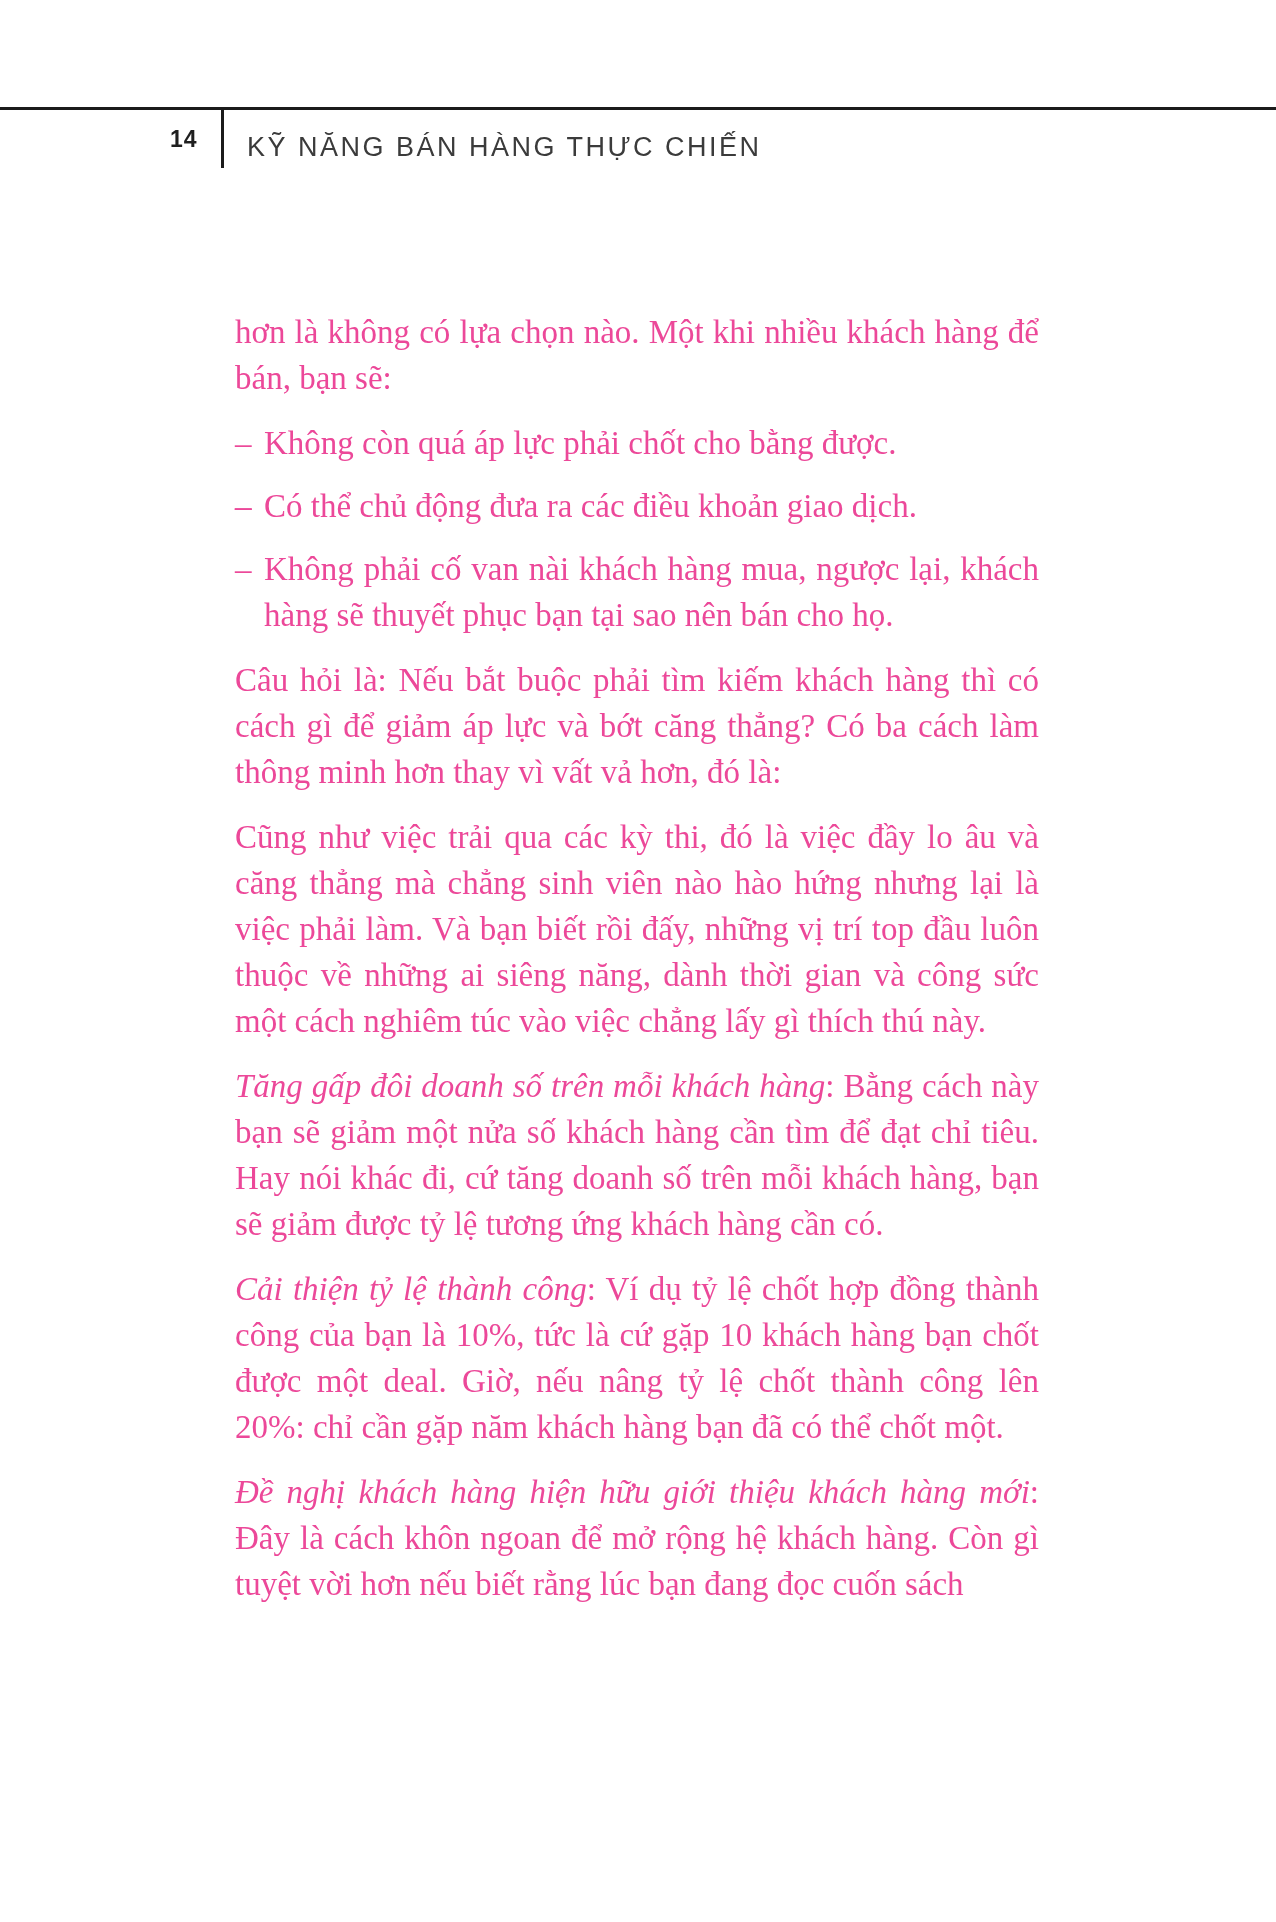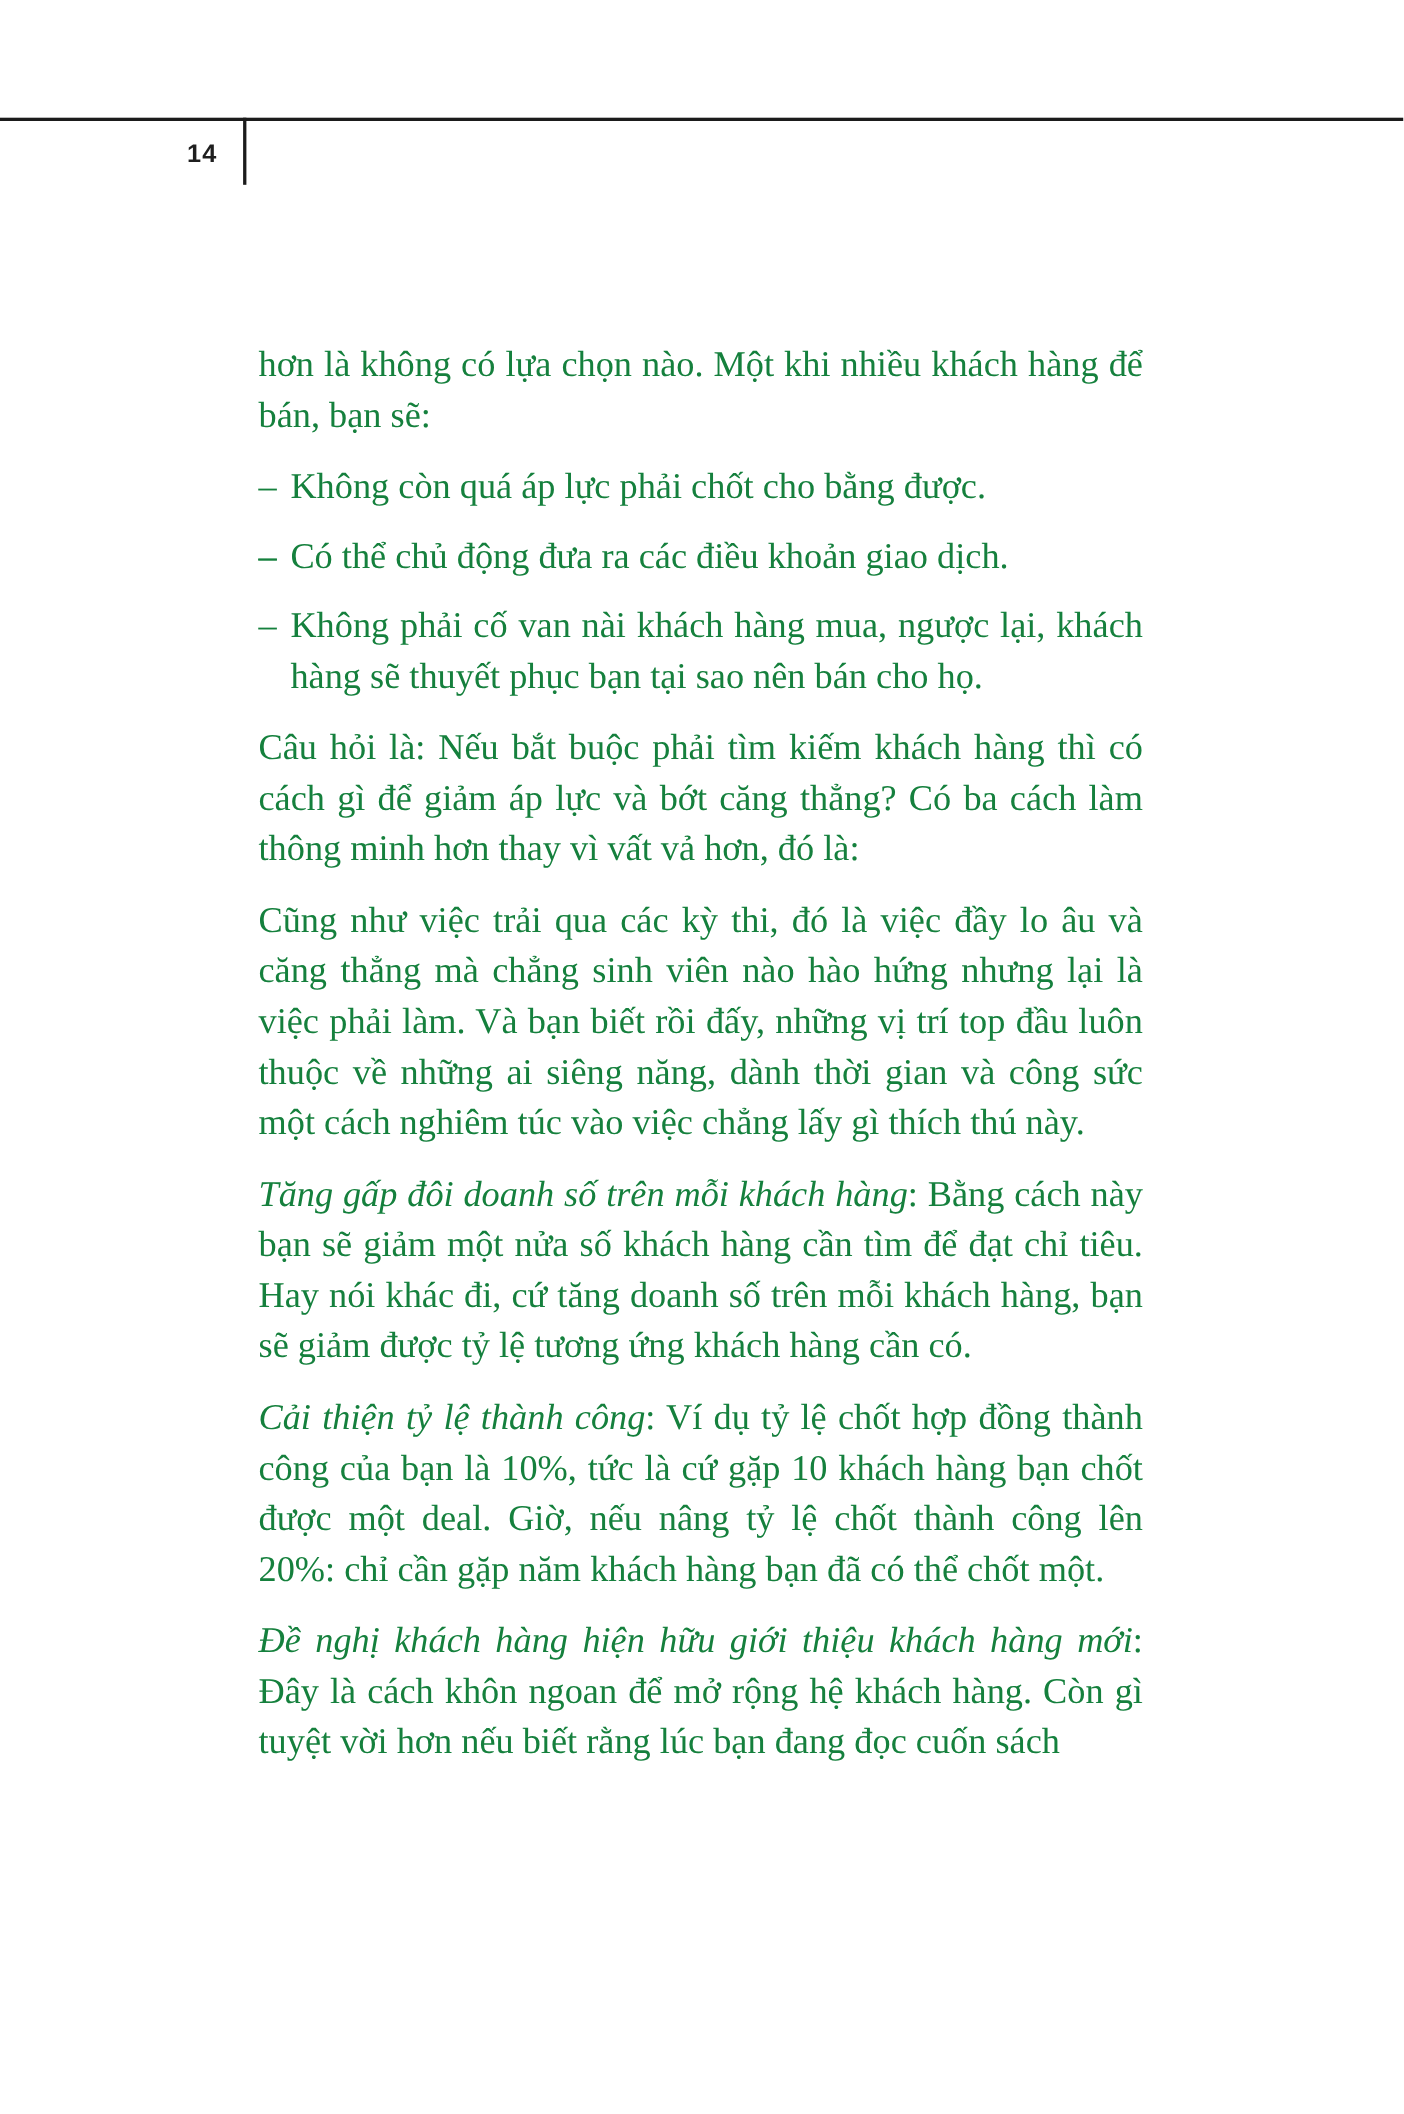--- a/index.html
+++ b/index.html
@@ -41,21 +41,21 @@
     letter-spacing: 2.5px;
     color: #3b3b3b;
     white-space: nowrap;
   }
   .content {
     position: absolute;
     left: 235px; top: 309px;
     width: 804px;
     font-size: 33px;
     line-height: 46px;
-    color: #15803d;
+    color: #ec4899;
     text-align: justify;
   }
   .content p { margin: 0 0 19px 0; }
   .content em { font-style: italic; margin-top: 24px; }
   ul.dash-list {
     list-style: none;
     margin: 0 0 19px 0;
     padding: 0;
   }
   ul.dash-list li {
@@ -74,20 +74,21 @@
 <body>
 
 <div class="page">
 
   <div class="header-rule"></div>
 
   <div class="page-number">14</div>
 
   <div class="header-divider"></div>
 
+  <div class="running-title">KỸ NĂNG BÁN HÀNG THỰC CHIẾN</div>
 
   <div class="content">
 
     <p>hơn là không có lựa chọn nào. Một khi nhiều khách hàng để bán, bạn sẽ:</p>
 
     <ul class="dash-list">
       <li>
         <span class="dash">–</span>
         <span>Không còn quá áp lực phải chốt cho bằng được.</span>
       </li>

